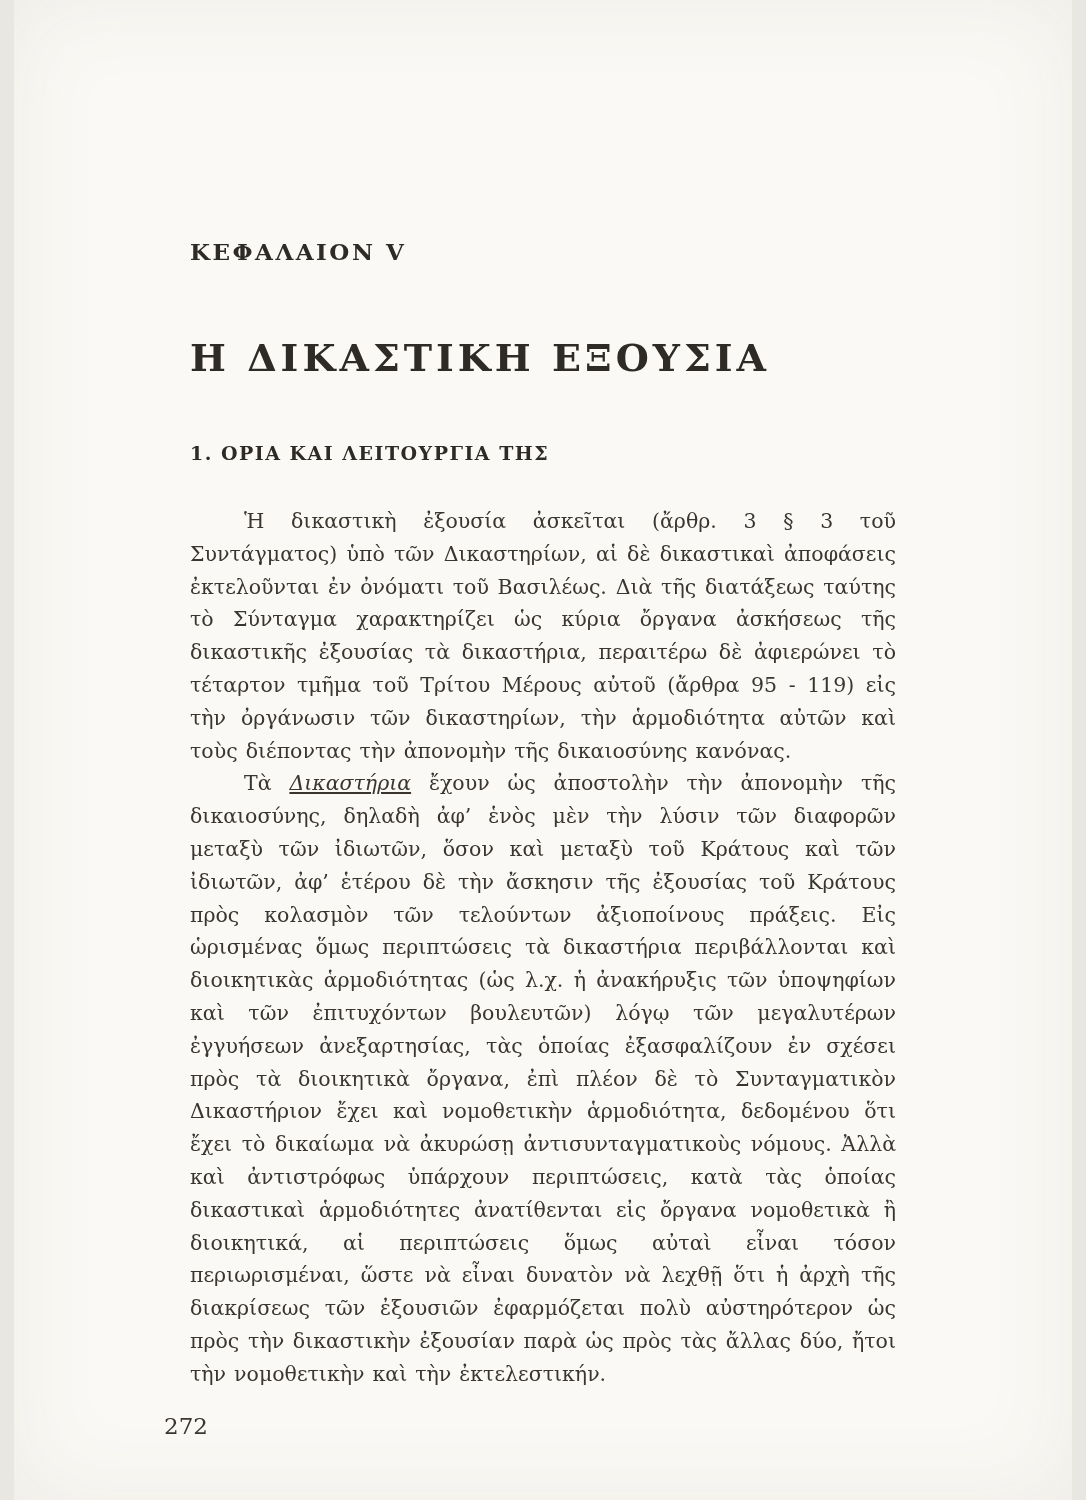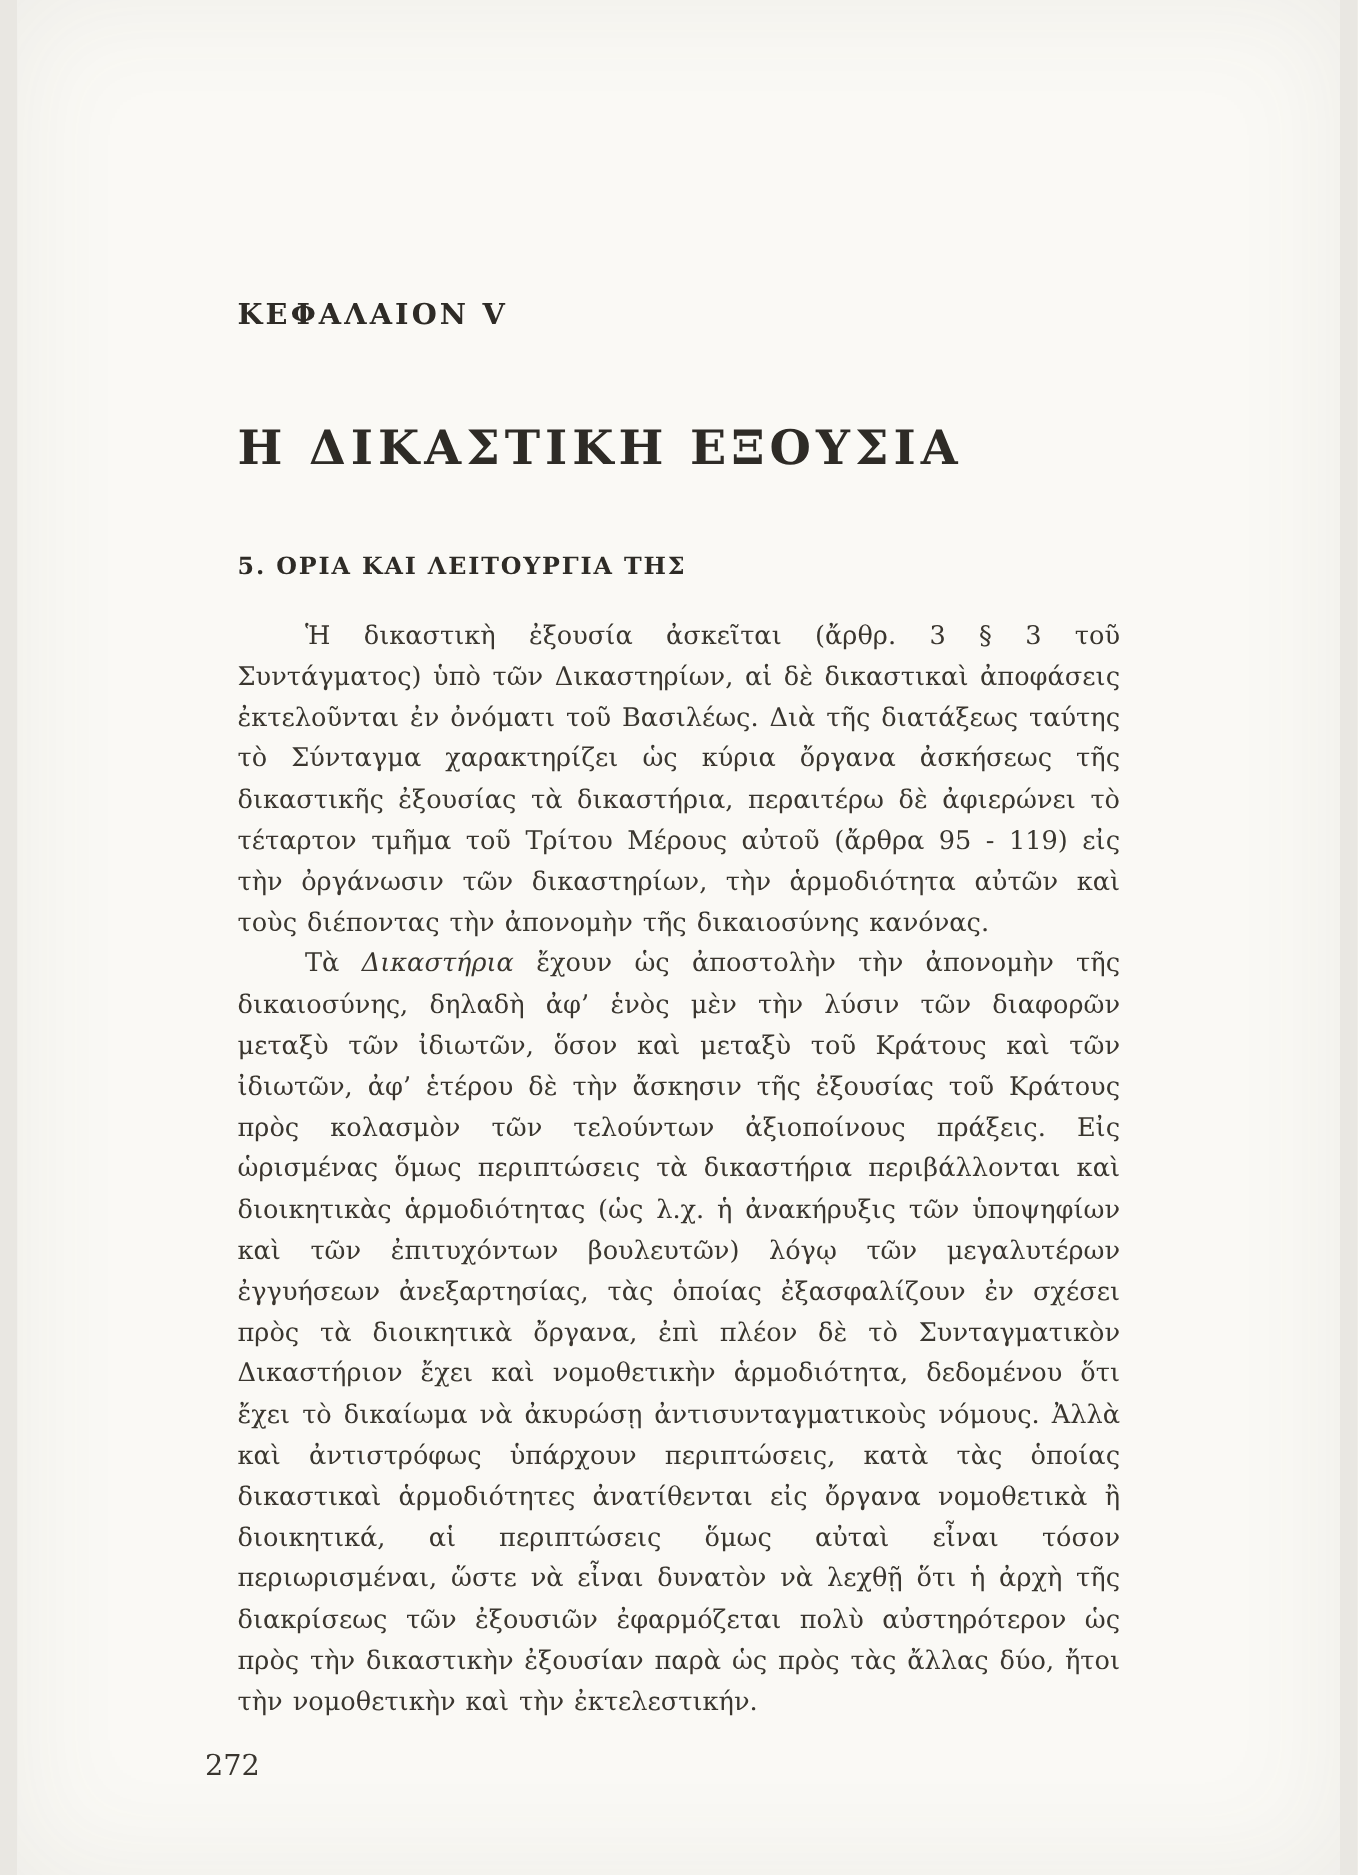--- a/index.html
+++ b/index.html
@@ -47,42 +47,43 @@
   .body-par {
     margin: 0;
     font-size: 20.5px;
     line-height: 1.6;
     text-align: justify;
     text-indent: 54px;
     color: #3a362f;
     word-spacing: 1.5px;
   }
   .body-par.first {
-    margin-top: 28px;
+    margin-top: 41px;
   }
   .em {
     font-style: italic;
+    text-decoration: underline;
   }
   .page-number {
     margin: 22px 0 0 -26px;
     font-size: 23px;
     color: #3a362f;
   }
 </style>
 </head>
 <body>
 
 <div class="page">
   <div class="content">
 
     <h2 class="chapter-heading">ΚΕΦΑΛΑΙΟΝ V</h2>
 
     <h1 class="page-title">Η ΔΙΚΑΣΤΙΚΗ ΕΞΟΥΣΙΑ</h1>
 
-    <h3 class="section-heading">5. ΟΡΙΑ ΚΑΙ ΛΕΙΤΟΥΡΓΙΑ ΤΗΣ</h3>
+    <h3 class="section-heading">1. ΟΡΙΑ ΚΑΙ ΛΕΙΤΟΥΡΓΙΑ ΤΗΣ</h3>
 
     <p class="body-par first">Ἡ δικαστικὴ ἐξουσία ἀσκεῖται (ἄρθρ. 3 § 3 τοῦ Συντάγματος) ὑπὸ τῶν Δικαστηρίων, αἱ δὲ δικαστικαὶ ἀποφάσεις ἐκτελοῦνται ἐν ὀνόματι τοῦ Βασιλέως. Διὰ τῆς διατάξεως ταύτης τὸ Σύνταγμα χαρακτηρίζει ὡς κύρια ὄργανα ἀσκήσεως τῆς δικαστικῆς ἐξουσίας τὰ δικαστήρια, περαιτέρω δὲ ἀφιερώνει τὸ τέταρτον τμῆμα τοῦ Τρίτου Μέρους αὐτοῦ (ἄρθρα 95 - 119) εἰς τὴν ὀργάνωσιν τῶν δικαστηρίων, τὴν ἁρμοδιότητα αὐτῶν καὶ τοὺς διέποντας τὴν ἀπονομὴν τῆς δικαιοσύνης κανόνας.</p>
 
     <p class="body-par"><span>Τὰ </span><span class="em">Δικαστήρια</span><span> ἔχουν ὡς ἀποστολὴν τὴν ἀπονομὴν τῆς δικαιοσύνης, δηλαδὴ ἀφ’ ἑνὸς μὲν τὴν λύσιν τῶν διαφορῶν μεταξὺ τῶν ἰδιωτῶν, ὅσον καὶ μεταξὺ τοῦ Κράτους καὶ τῶν ἰδιωτῶν, ἀφ’ ἑτέρου δὲ τὴν ἄσκησιν τῆς ἐξουσίας τοῦ Κράτους πρὸς κολασμὸν τῶν τελούντων ἀξιοποίνους πράξεις. Εἰς ὡρισμένας ὅμως περιπτώσεις τὰ δικαστήρια περιβάλλονται καὶ διοικητικὰς ἁρμοδιότητας (ὡς λ.χ. ἡ ἀνακήρυξις τῶν ὑποψηφίων καὶ τῶν ἐπιτυχόντων βουλευτῶν) λόγῳ τῶν μεγαλυτέρων ἐγγυήσεων ἀνεξαρτησίας, τὰς ὁποίας ἐξασφαλίζουν ἐν σχέσει πρὸς τὰ διοικητικὰ ὄργανα, ἐπὶ πλέον δὲ τὸ Συνταγματικὸν Δικαστήριον ἔχει καὶ νομοθετικὴν ἁρμοδιότητα, δεδομένου ὅτι ἔχει τὸ δικαίωμα νὰ ἀκυρώσῃ ἀντισυνταγματικοὺς νόμους. Ἀλλὰ καὶ ἀντιστρόφως ὑπάρχουν περιπτώσεις, κατὰ τὰς ὁποίας δικαστικαὶ ἁρμοδιότητες ἀνατίθενται εἰς ὄργανα νομοθετικὰ ἢ διοικητικά, αἱ περιπτώσεις ὅμως αὐταὶ εἶναι τόσον περιωρισμέναι, ὥστε νὰ εἶναι δυνατὸν νὰ λεχθῇ ὅτι ἡ ἀρχὴ τῆς διακρίσεως τῶν ἐξουσιῶν ἐφαρμόζεται πολὺ αὐστηρότερον ὡς πρὸς τὴν δικαστικὴν ἐξουσίαν παρὰ ὡς πρὸς τὰς ἄλλας δύο, ἤτοι τὴν νομοθετικὴν καὶ τὴν ἐκτελεστικήν.</span></p>
 
     <div class="page-number">272</div>
 
   </div>
 </div>
 

